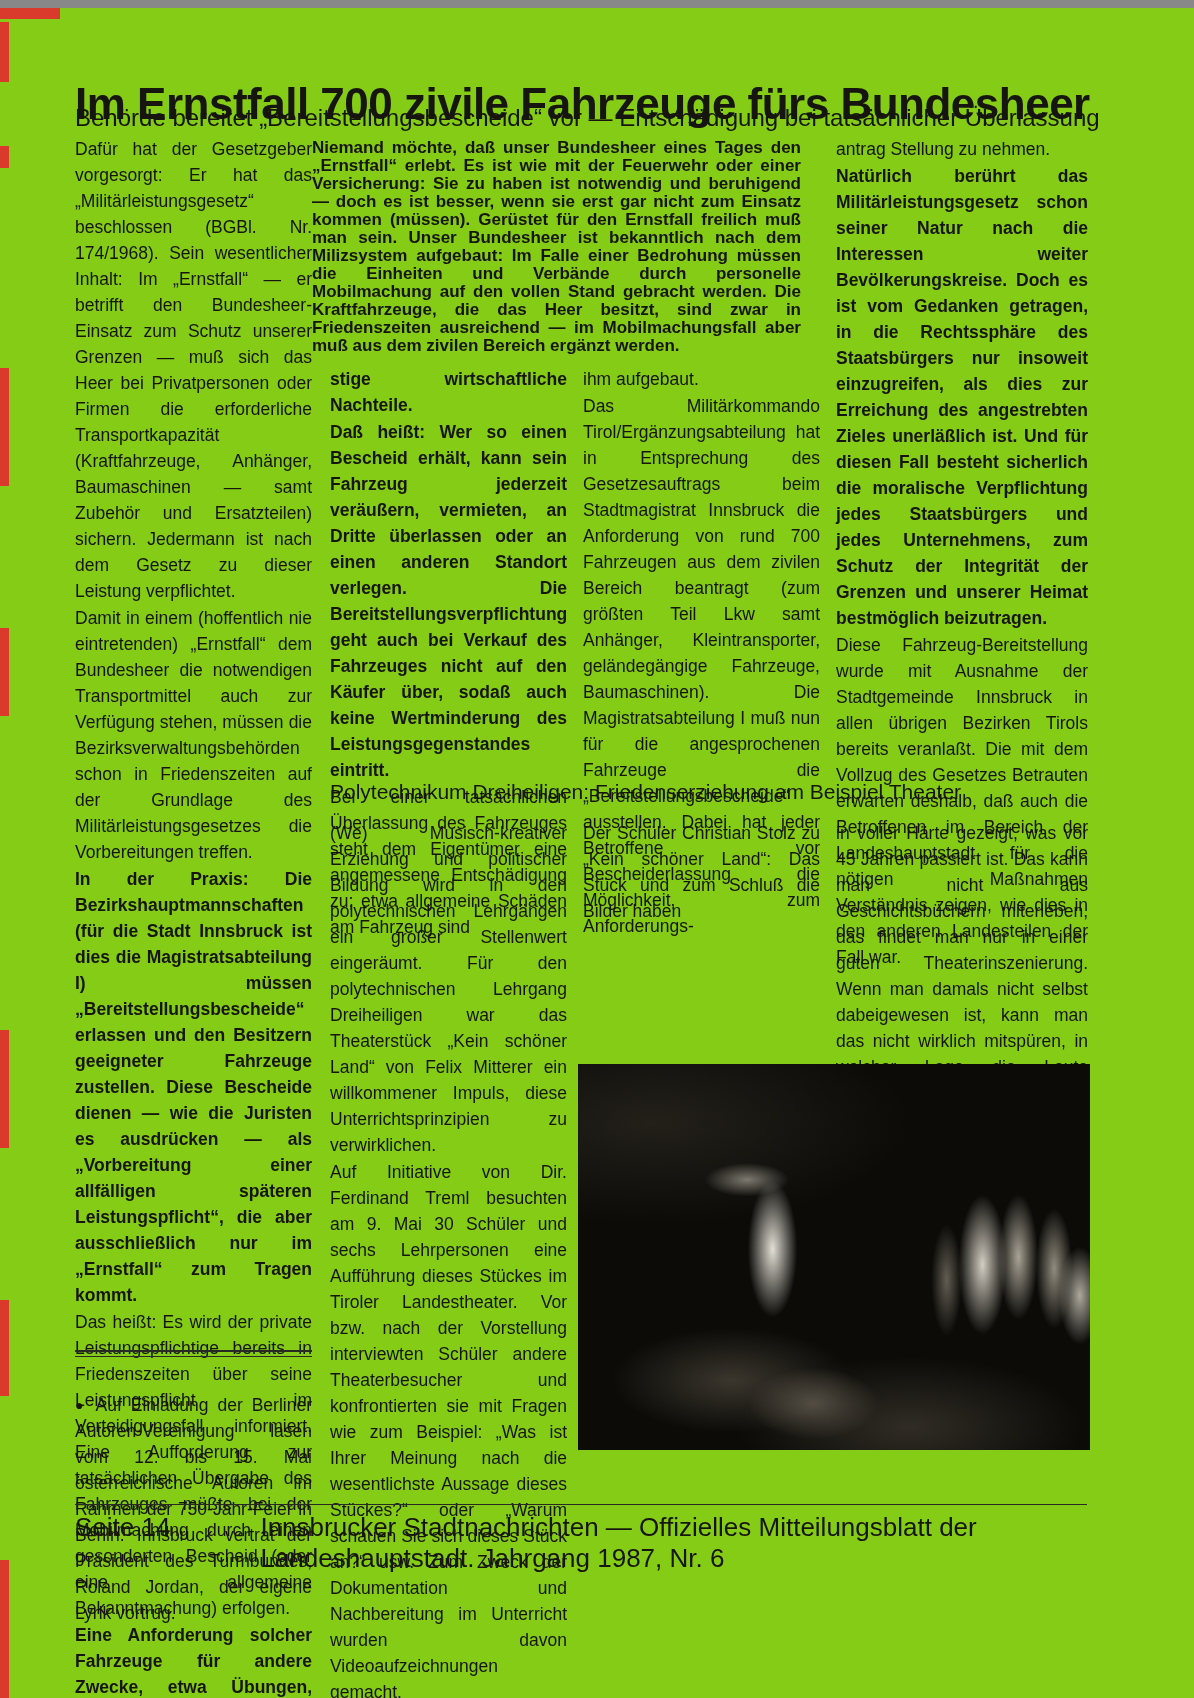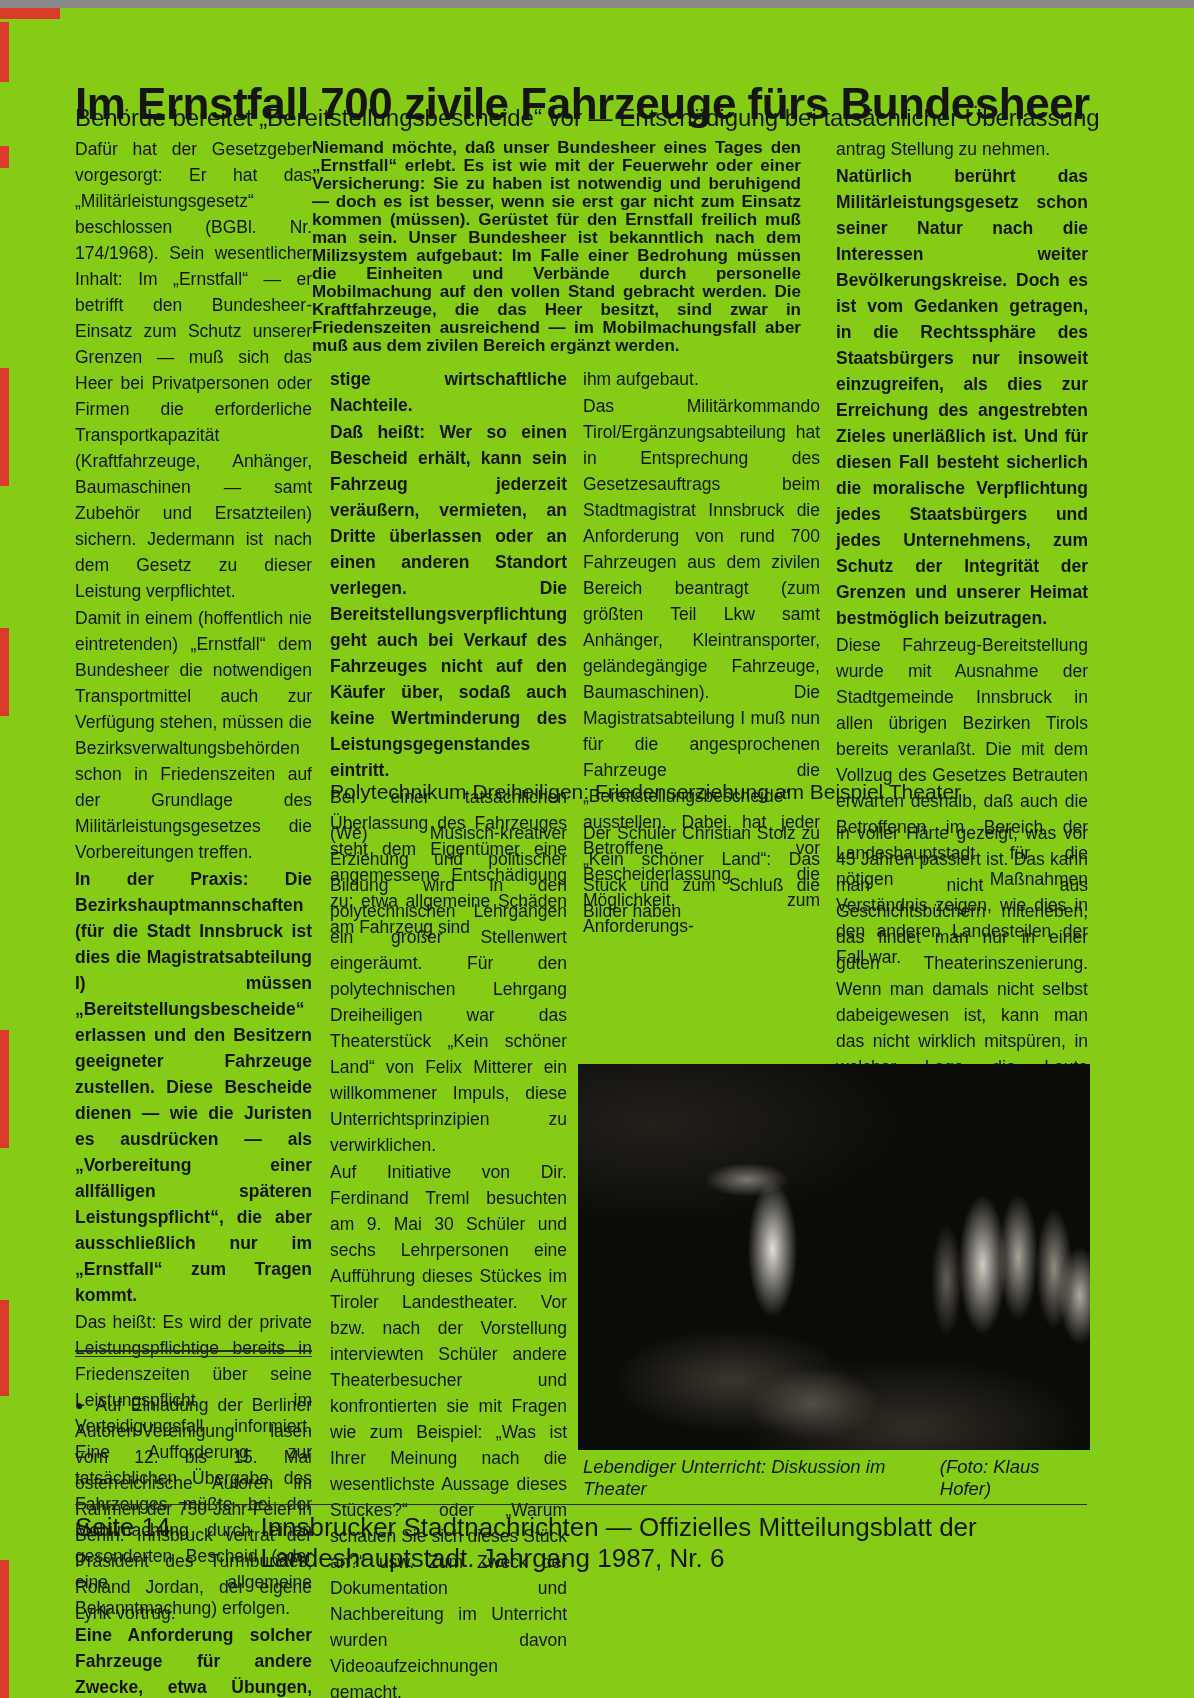--- a/index.html
+++ b/index.html
@@ -152,24 +152,20 @@
   </div>
 
   <div class="double-rule"></div>
   <div class="col news-item">
     <p>
       <span class="dot">●</span><span>Auf Einladung der Berliner Autoren-Vereinigung lasen vom 12. bis 15. Mai österreichische Autoren im Rahmen der 750-Jahr-Feier in Berlin. Innsbruck vertrat der Präsident des Turmbundes, Roland Jordan, der eigene Lyrik vortrug.</span>
     </p>
   </div>
 
   <div class="photo"></div>
-  <div class="caption">
-    <span>Lebendiger Unterricht: Diskussion im Theater</span>
-    <span>(Foto: Klaus Hofer)</span>
-  </div>
 
   <div class="footer-rule"></div>
   <div class="footer">
     <span>Seite 14</span>
     <span class="pub">Innsbrucker Stadtnachrichten — Offizielles Mitteilungsblatt der Landeshauptstadt. Jahrgang 1987, Nr. 6</span>
   </div>
 
 </div>
 
 </body></html>

